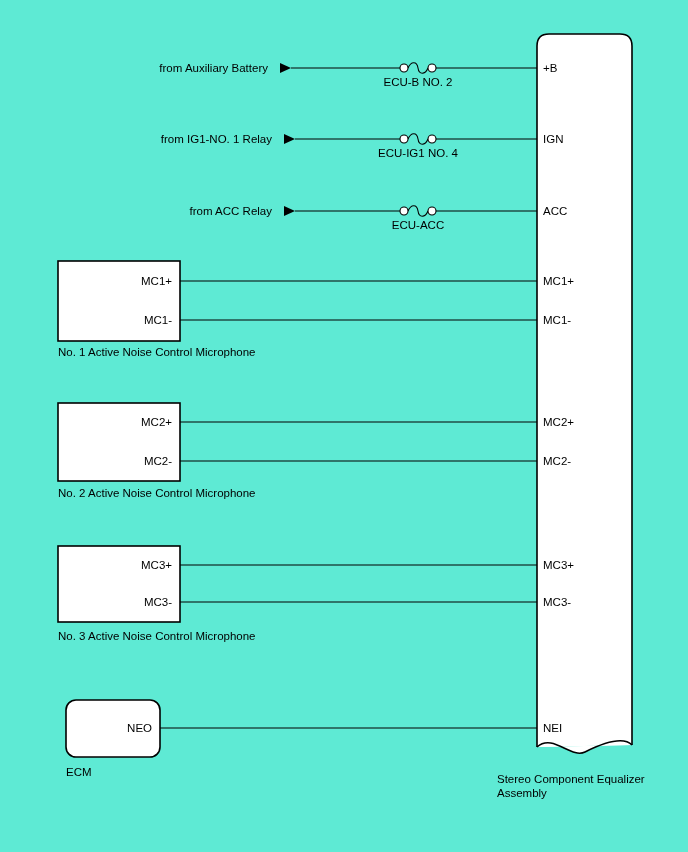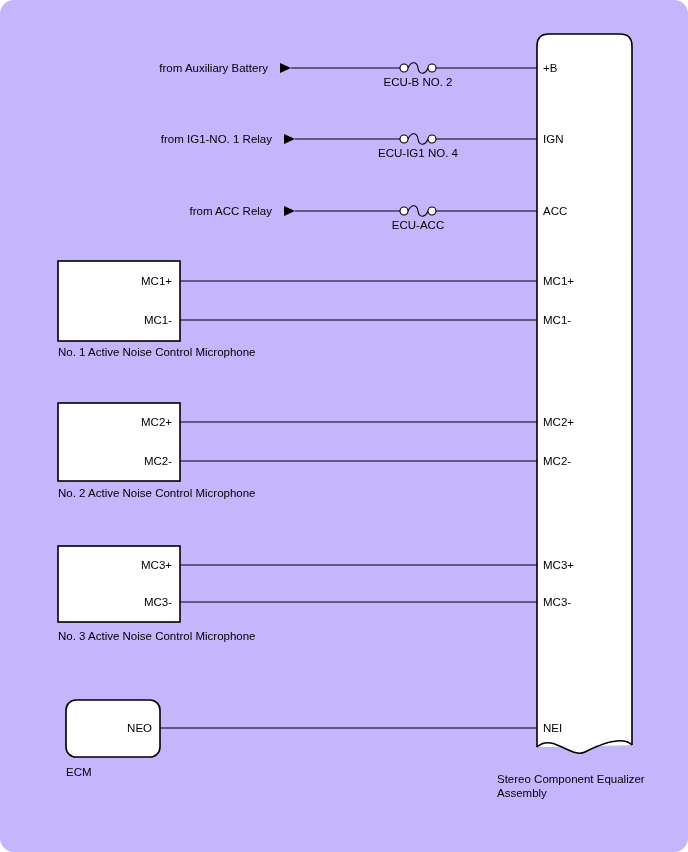--- a/index.html
+++ b/index.html
@@ -8,23 +8,22 @@
     background: #ffffff;
   }
   body {
     font-family: "Liberation Sans", sans-serif;
     color: #000000;
   }
   #diagram-root {
     position: relative;
     width: 688px;
     height: 852px;
-    background: #c4b5fd;
+    background: #5eead4;
     overflow: hidden;
-    border-radius: 14px;
   }
   #wiring-svg {
     position: absolute;
     left: 0;
     top: 0;
     width: 688px;
     height: 852px;
   }
   .svg-text {
     font-family: "Liberation Sans", sans-serif;

